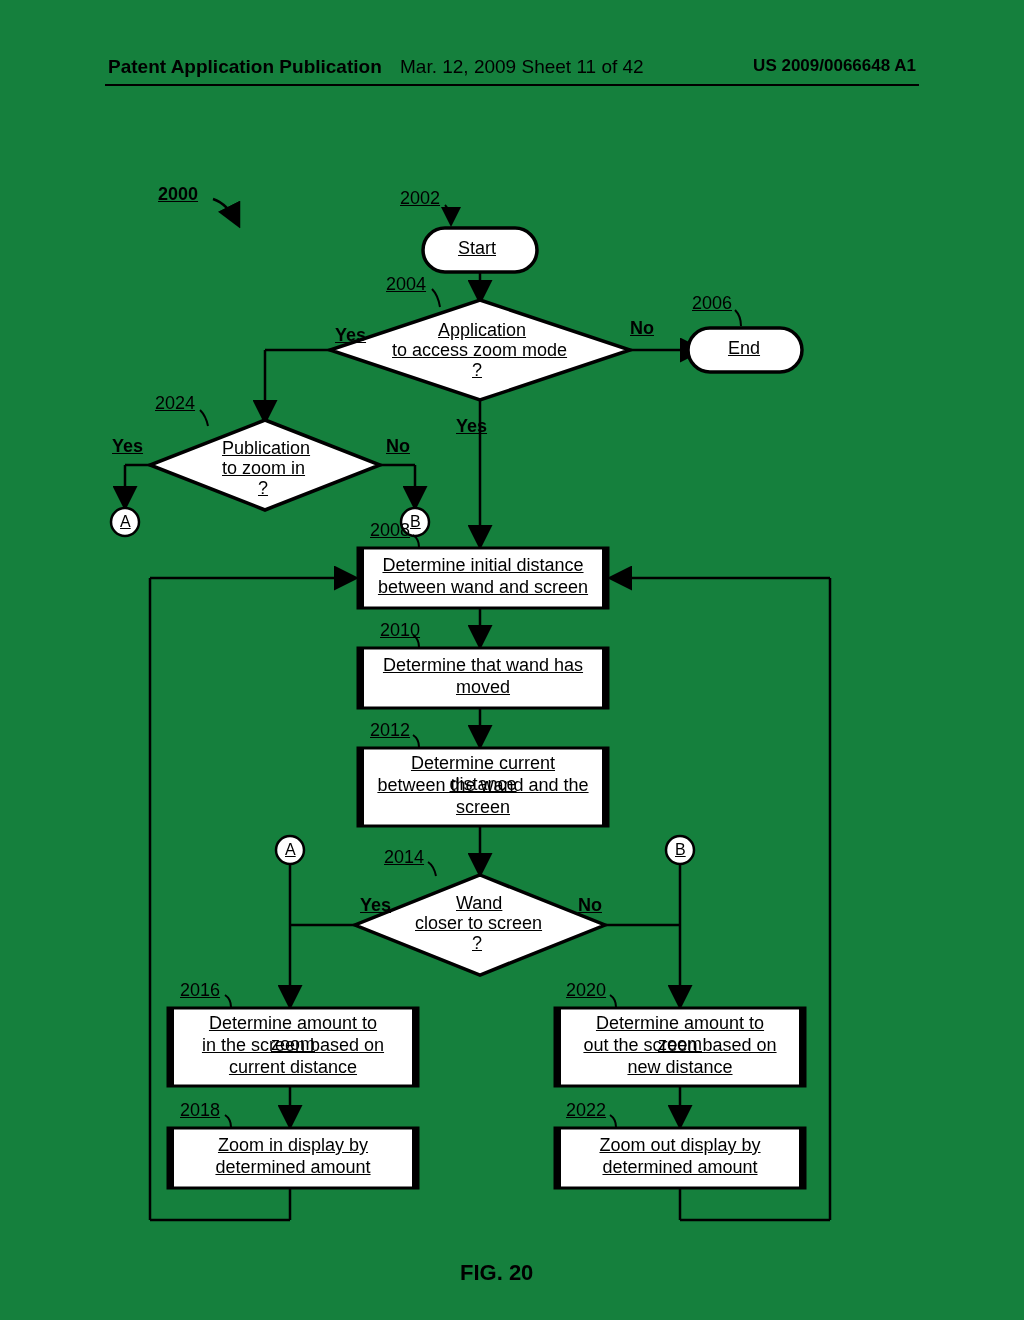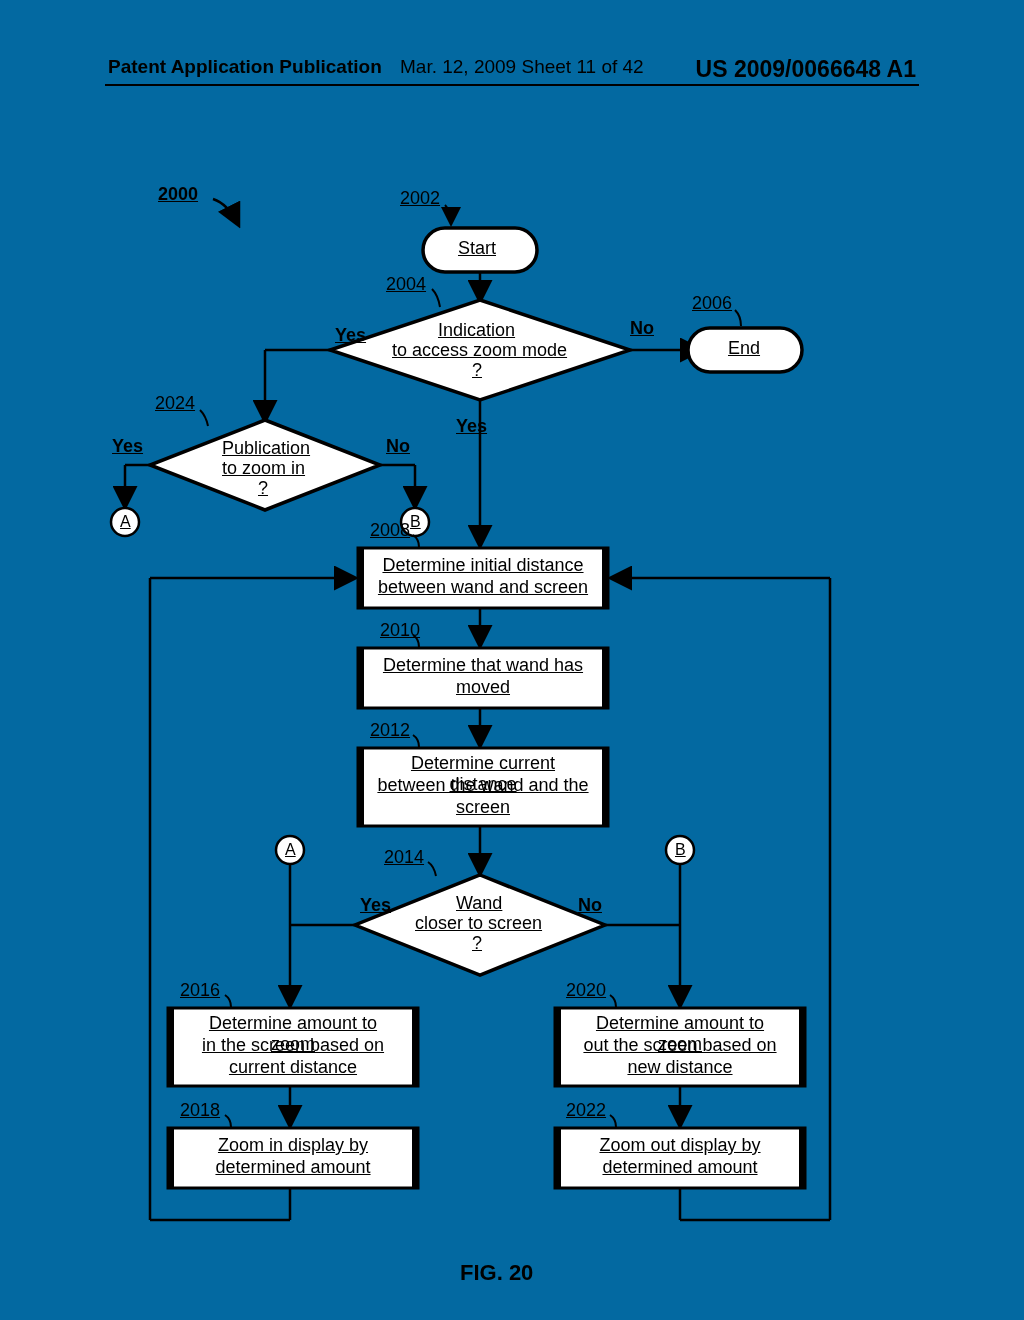--- a/index.html
+++ b/index.html
@@ -1,21 +1,21 @@
 <!DOCTYPE html>
 <html><head>
 <meta charset="utf-8">
 <style>
   html,body{margin:0;padding:0;background:#fff;font-family:Arial,Helvetica,sans-serif;}
-  .page{position:relative;width:1024px;height:1320px;background:#0369a1;}
+  .page{position:relative;width:1024px;height:1320px;background:#15803d;}
   .hdr{position:absolute;top:84px;left:0;right:0;height:28px;}
   .hdr-line{position:absolute;top:0;left:105px;right:105px;border-top:2px solid #000;}
   .hdr-left{position:absolute;left:108px;top:-28px;font-weight:bold;font-size:19px;}
   .hdr-mid{position:absolute;left:400px;top:-28px;font-size:19px;}
-  .hdr-right{position:absolute;right:108px;top:-28px;font-weight:bold;font-size:23px;}
+  .hdr-right{position:absolute;right:108px;top:-28px;font-weight:bold;font-size:17px;}
   .canvas{position:absolute;top:150px;left:0;width:1024px;height:1100px;}
   .txt{position:absolute;font-size:18px;line-height:1.15;text-align:center;text-decoration:underline;}
   .bold{font-weight:bold;}
   .fig{position:absolute;font-weight:bold;font-size:22px;}
 </style>
 </head>
 <body>
 
 <div class="page">
   <div class="hdr">
@@ -139,21 +139,21 @@
       <line x1="830" y1="1070" x2="830" y2="428" stroke="#000" stroke-width="2.5"></line>
       <line x1="830" y1="428" x2="612" y2="428" stroke="#000" stroke-width="2.5" marker-end="url(#arr)"></line>
     </svg>
 
     
     <div class="txt bold" style="left:158px;top:34px;">2000</div>
     <div class="txt" style="left:400px;top:38px;">2002</div>
     <div class="txt" style="left:458px;top:88px;">Start</div>
     <div class="txt" style="left:386px;top:124px;text-align:right;">2004</div>
 
-    <div class="txt" style="left:438px;top:170px;">Indication</div>
+    <div class="txt" style="left:438px;top:170px;">Application</div>
     <div class="txt" style="left:392px;top:190px;">to access zoom mode</div>
     <div class="txt" style="left:472px;top:210px;">?</div>
 
     <div class="txt bold" style="left:335px;top:175px;">Yes</div>
     <div class="txt bold" style="left:630px;top:168px;">No</div>
 
     <div class="txt" style="left:692px;top:143px;">2006</div>
     <div class="txt" style="left:728px;top:188px;">End</div>
 
     <div class="txt" style="left:155px;top:243px;">2024</div>

